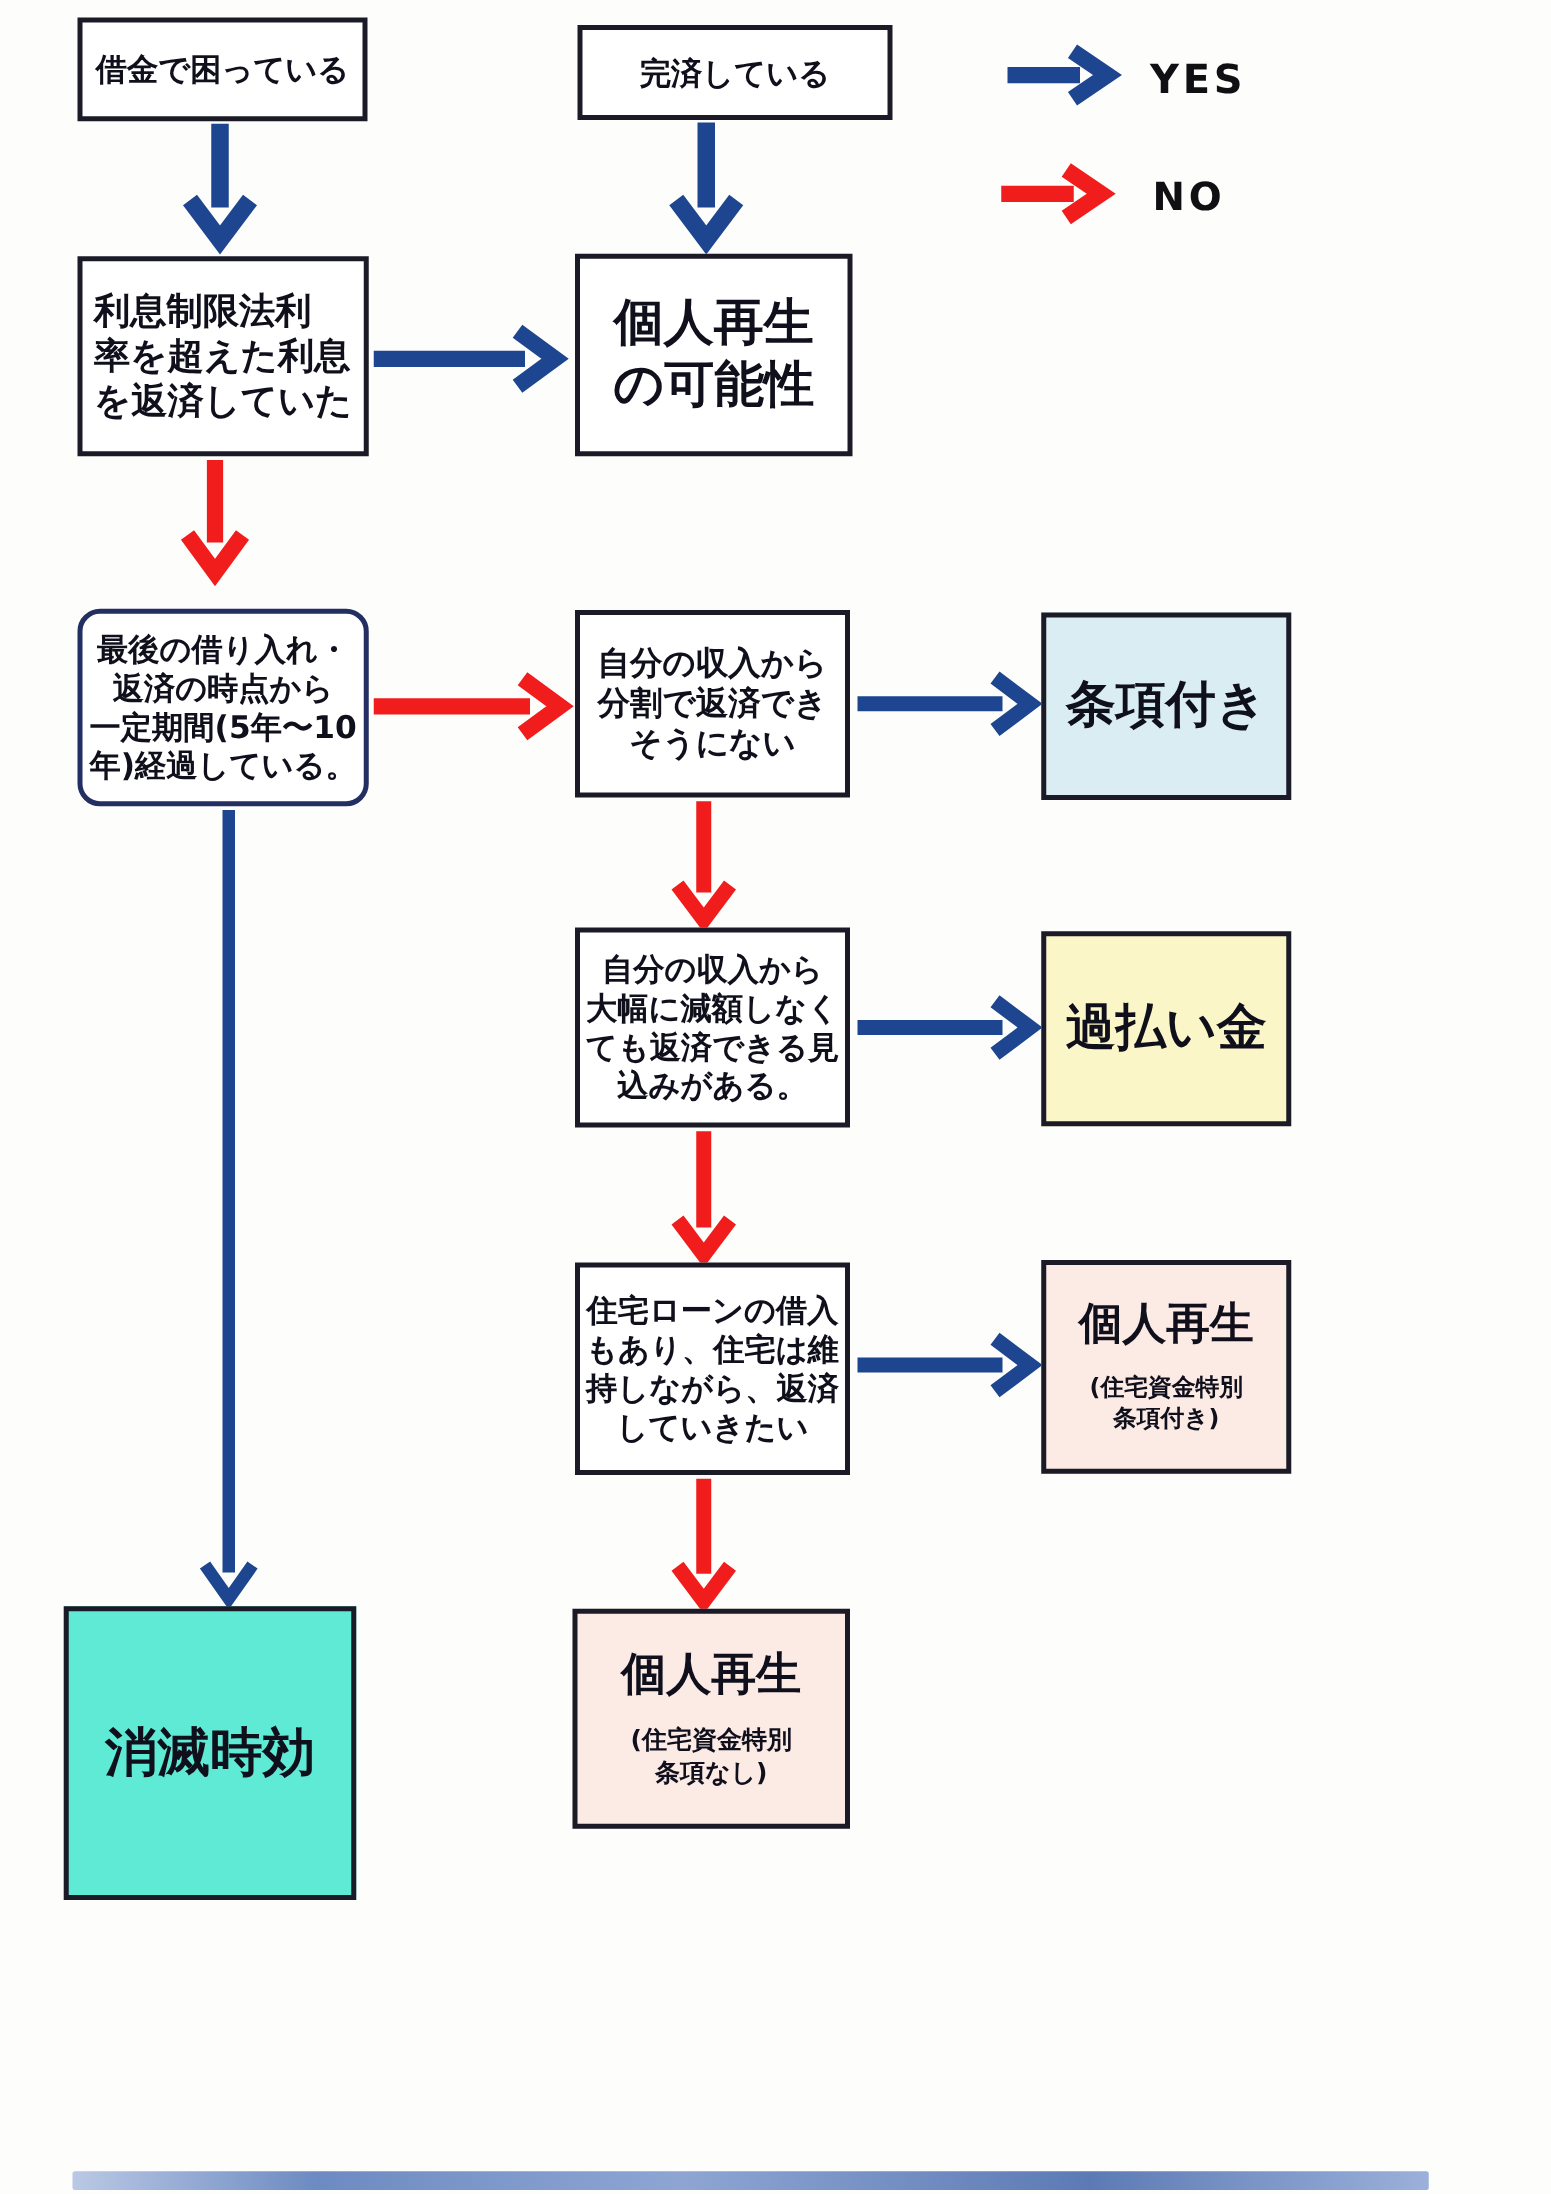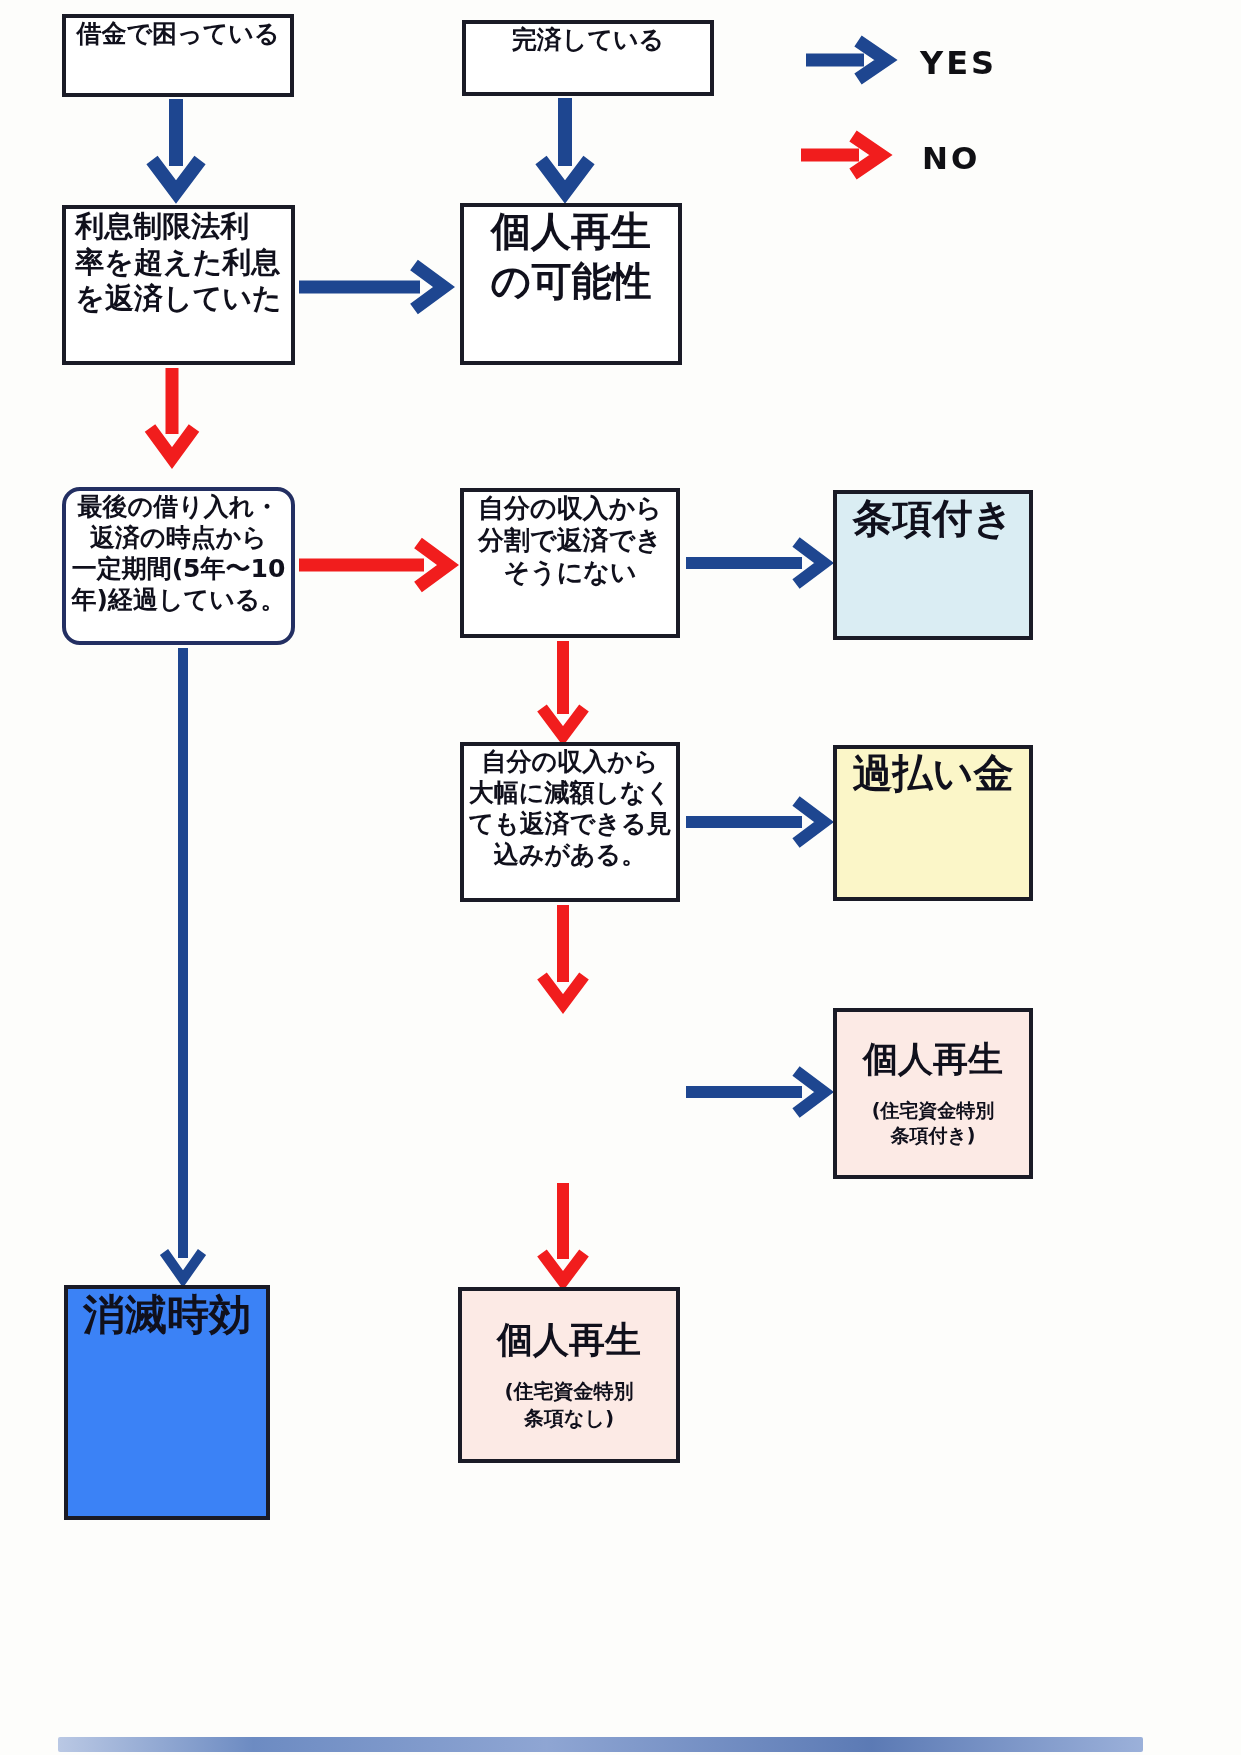--- a/index.html
+++ b/index.html
@@ -10,21 +10,21 @@
     overflow:hidden;
   }
   #canvas{position:relative;width:1241px;height:1755px;}
   #arrow-layer{position:absolute;left:0;top:0;width:1241px;height:1755px;pointer-events:none;}
   .node{
     position:absolute;
     background:#ffffff;
     border:4px solid #1a1b26;
     box-sizing:border-box;
     display:flex;flex-direction:column;
-    align-items:center;justify-content:flex-start;
+    align-items:center;justify-content:center;
     text-align:center;
     font-weight:700;
     color:#10101c;
   }
   .node-label{white-space:pre-line;line-height:1.24;}
   .left-align .node-label{text-align:left;}
   .navy-border{border-color:#232f62;}
   .result-title{white-space:pre-line;line-height:1.2;}
   .result-subtitle{white-space:pre-line;line-height:1.35;font-weight:700;}
   .legend-label{
@@ -145,31 +145,37 @@
     <span class="node-label">自分の収入から
 大幅に減額しなく
 ても返済できる見
 込みがある。</span>
   </div>
 
   <div class="node" id="node-voluntary" style="left: 833px; top: 745px; width: 200px; height: 156px; font-size: 40px; background: rgb(251, 246, 200);">
     <span class="node-label">過払い金</span>
   </div>
 
+  <div class="node" style="left:460px;top:1010px;width:220px;height:170px;font-size:25px;">
+    <span class="node-label">住宅ローンの借入
+もあり、住宅は維
+持しながら、返済
+していきたい</span>
+  </div>
 
   <div class="node" id="node-rehab-with" style="left: 833px; top: 1008px; width: 200px; height: 171px; justify-content: space-evenly; padding: 8px 0px; background: rgb(252, 234, 229);">
     <span class="result-title" style="font-size:35px;">個人再生</span>
     <span class="result-subtitle" style="font-size:19px;">(住宅資金特別
 条項付き)</span>
   </div>
 
   <div class="node" id="node-rehab-without" style="left: 458px; top: 1287px; width: 222px; height: 176px; justify-content: space-evenly; padding: 10px 0px; background: rgb(252, 234, 229);">
     <span class="result-title" style="font-size:36px;">個人再生</span>
     <span class="result-subtitle" style="font-size:20px;">(住宅資金特別
 条項なし)</span>
   </div>
 
-  <div class="node" id="node-prescription" style="left: 64px; top: 1285px; width: 206px; height: 235px; font-size: 42px; background: #3b82f6;">
+  <div class="node" id="node-prescription" style="left: 51px; top: 1285px; width: 234px; height: 235px; font-size: 42px; background: #5eead4;">
     <span class="node-label">消滅時効</span>
   </div>
 
   <div id="scan-strip"></div>
 </div>
 
 </body></html>

